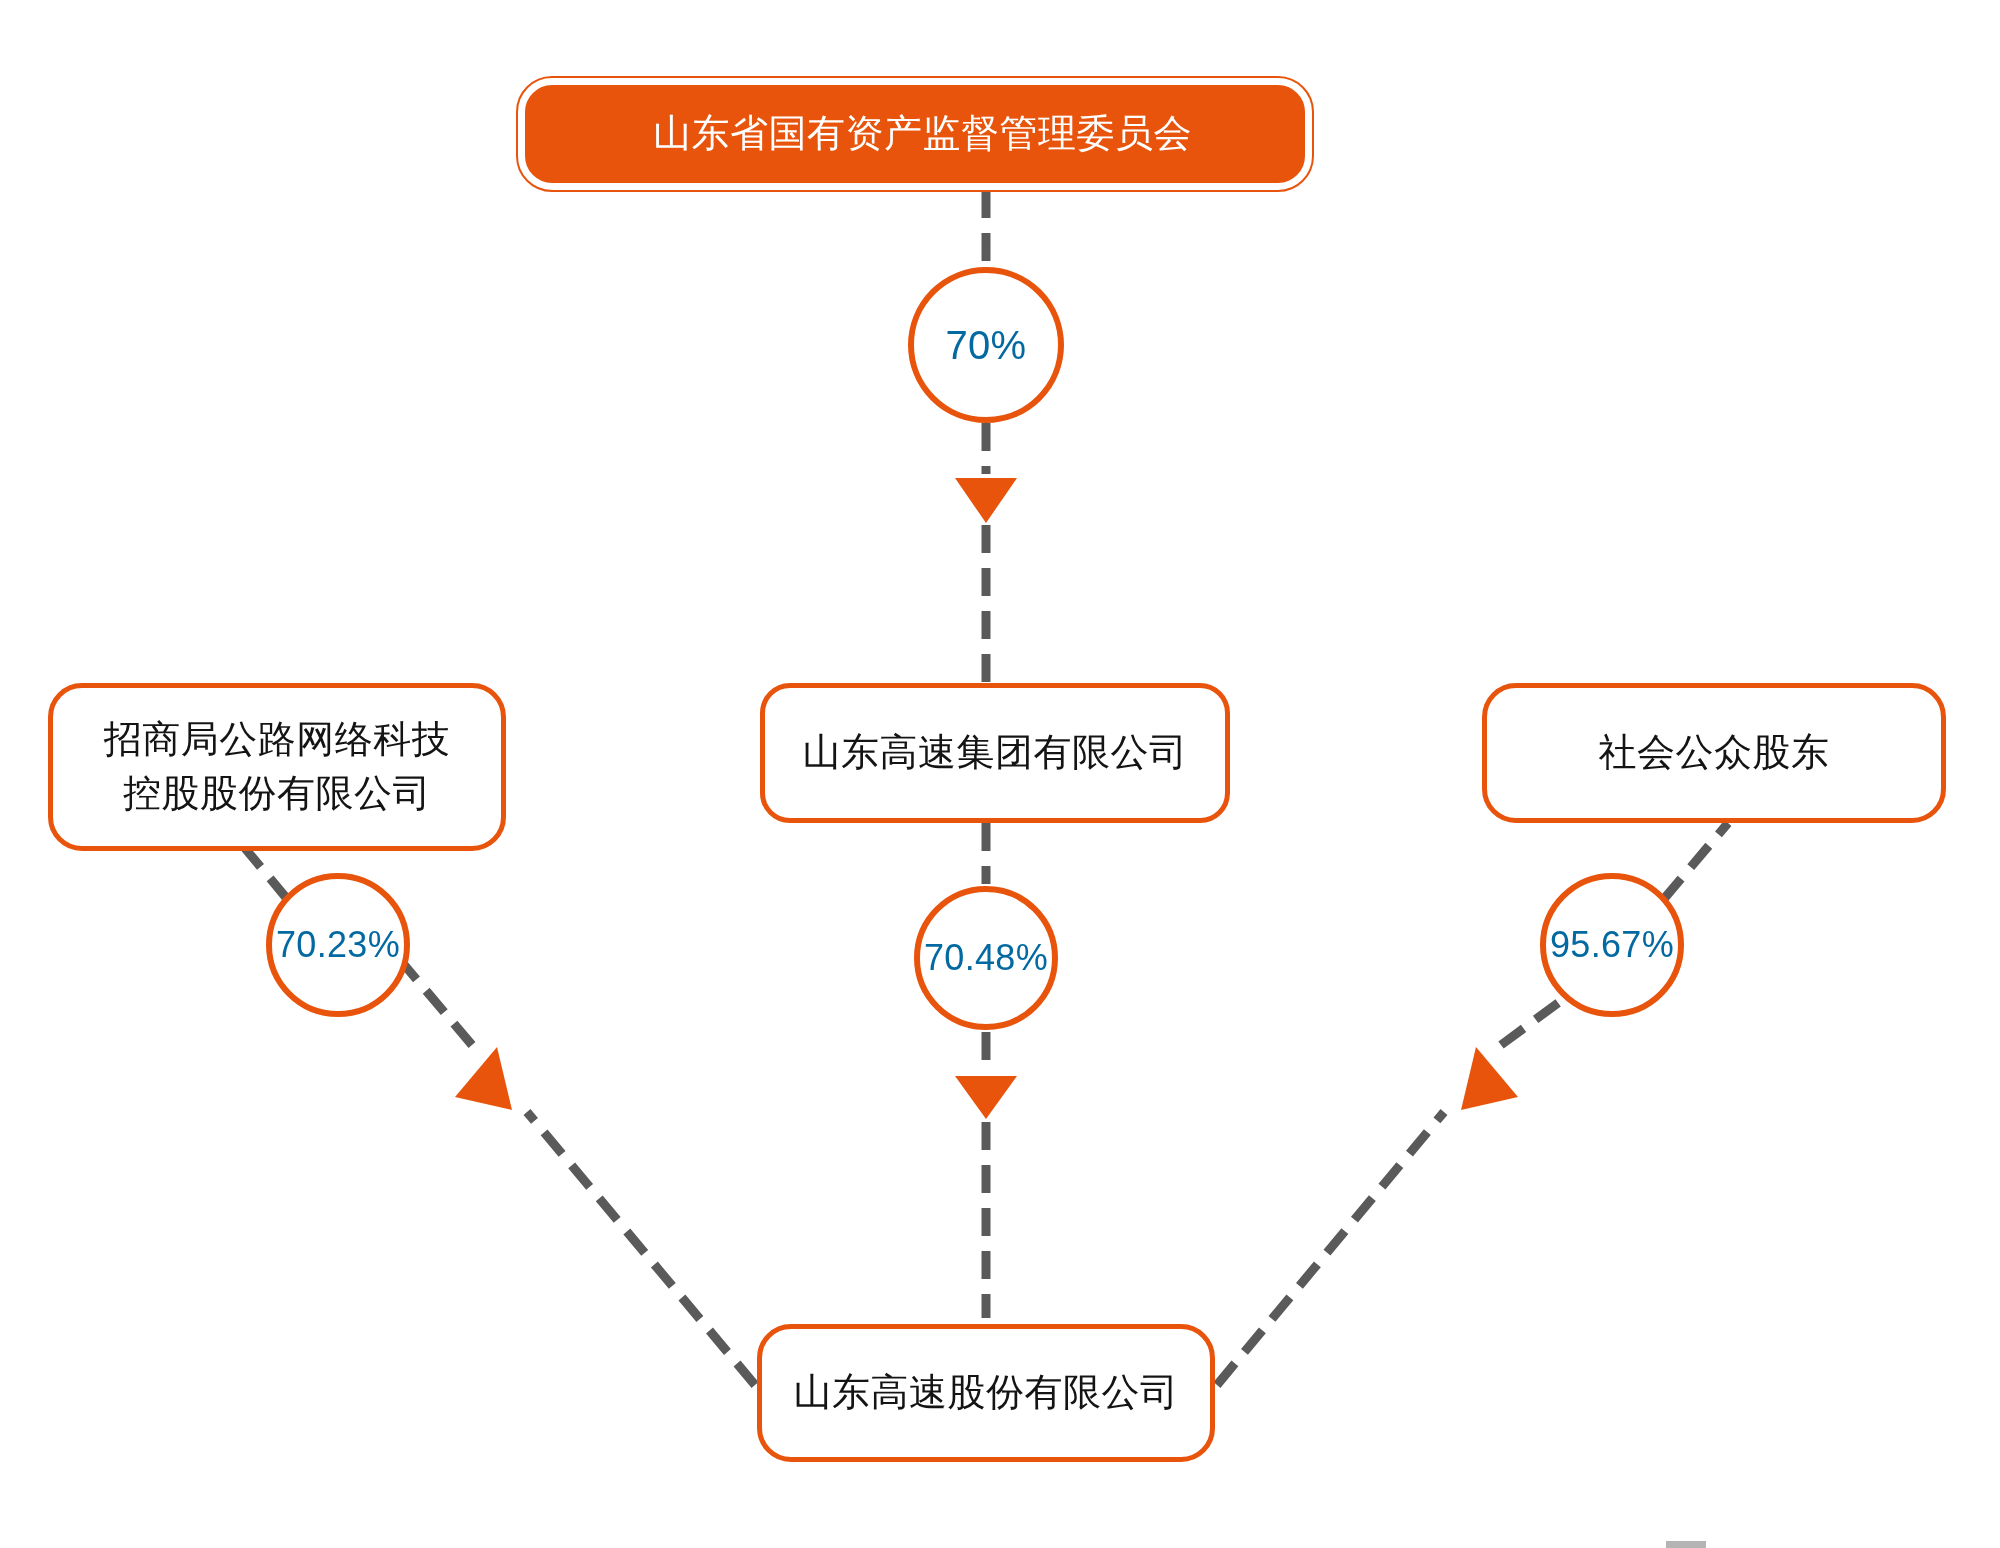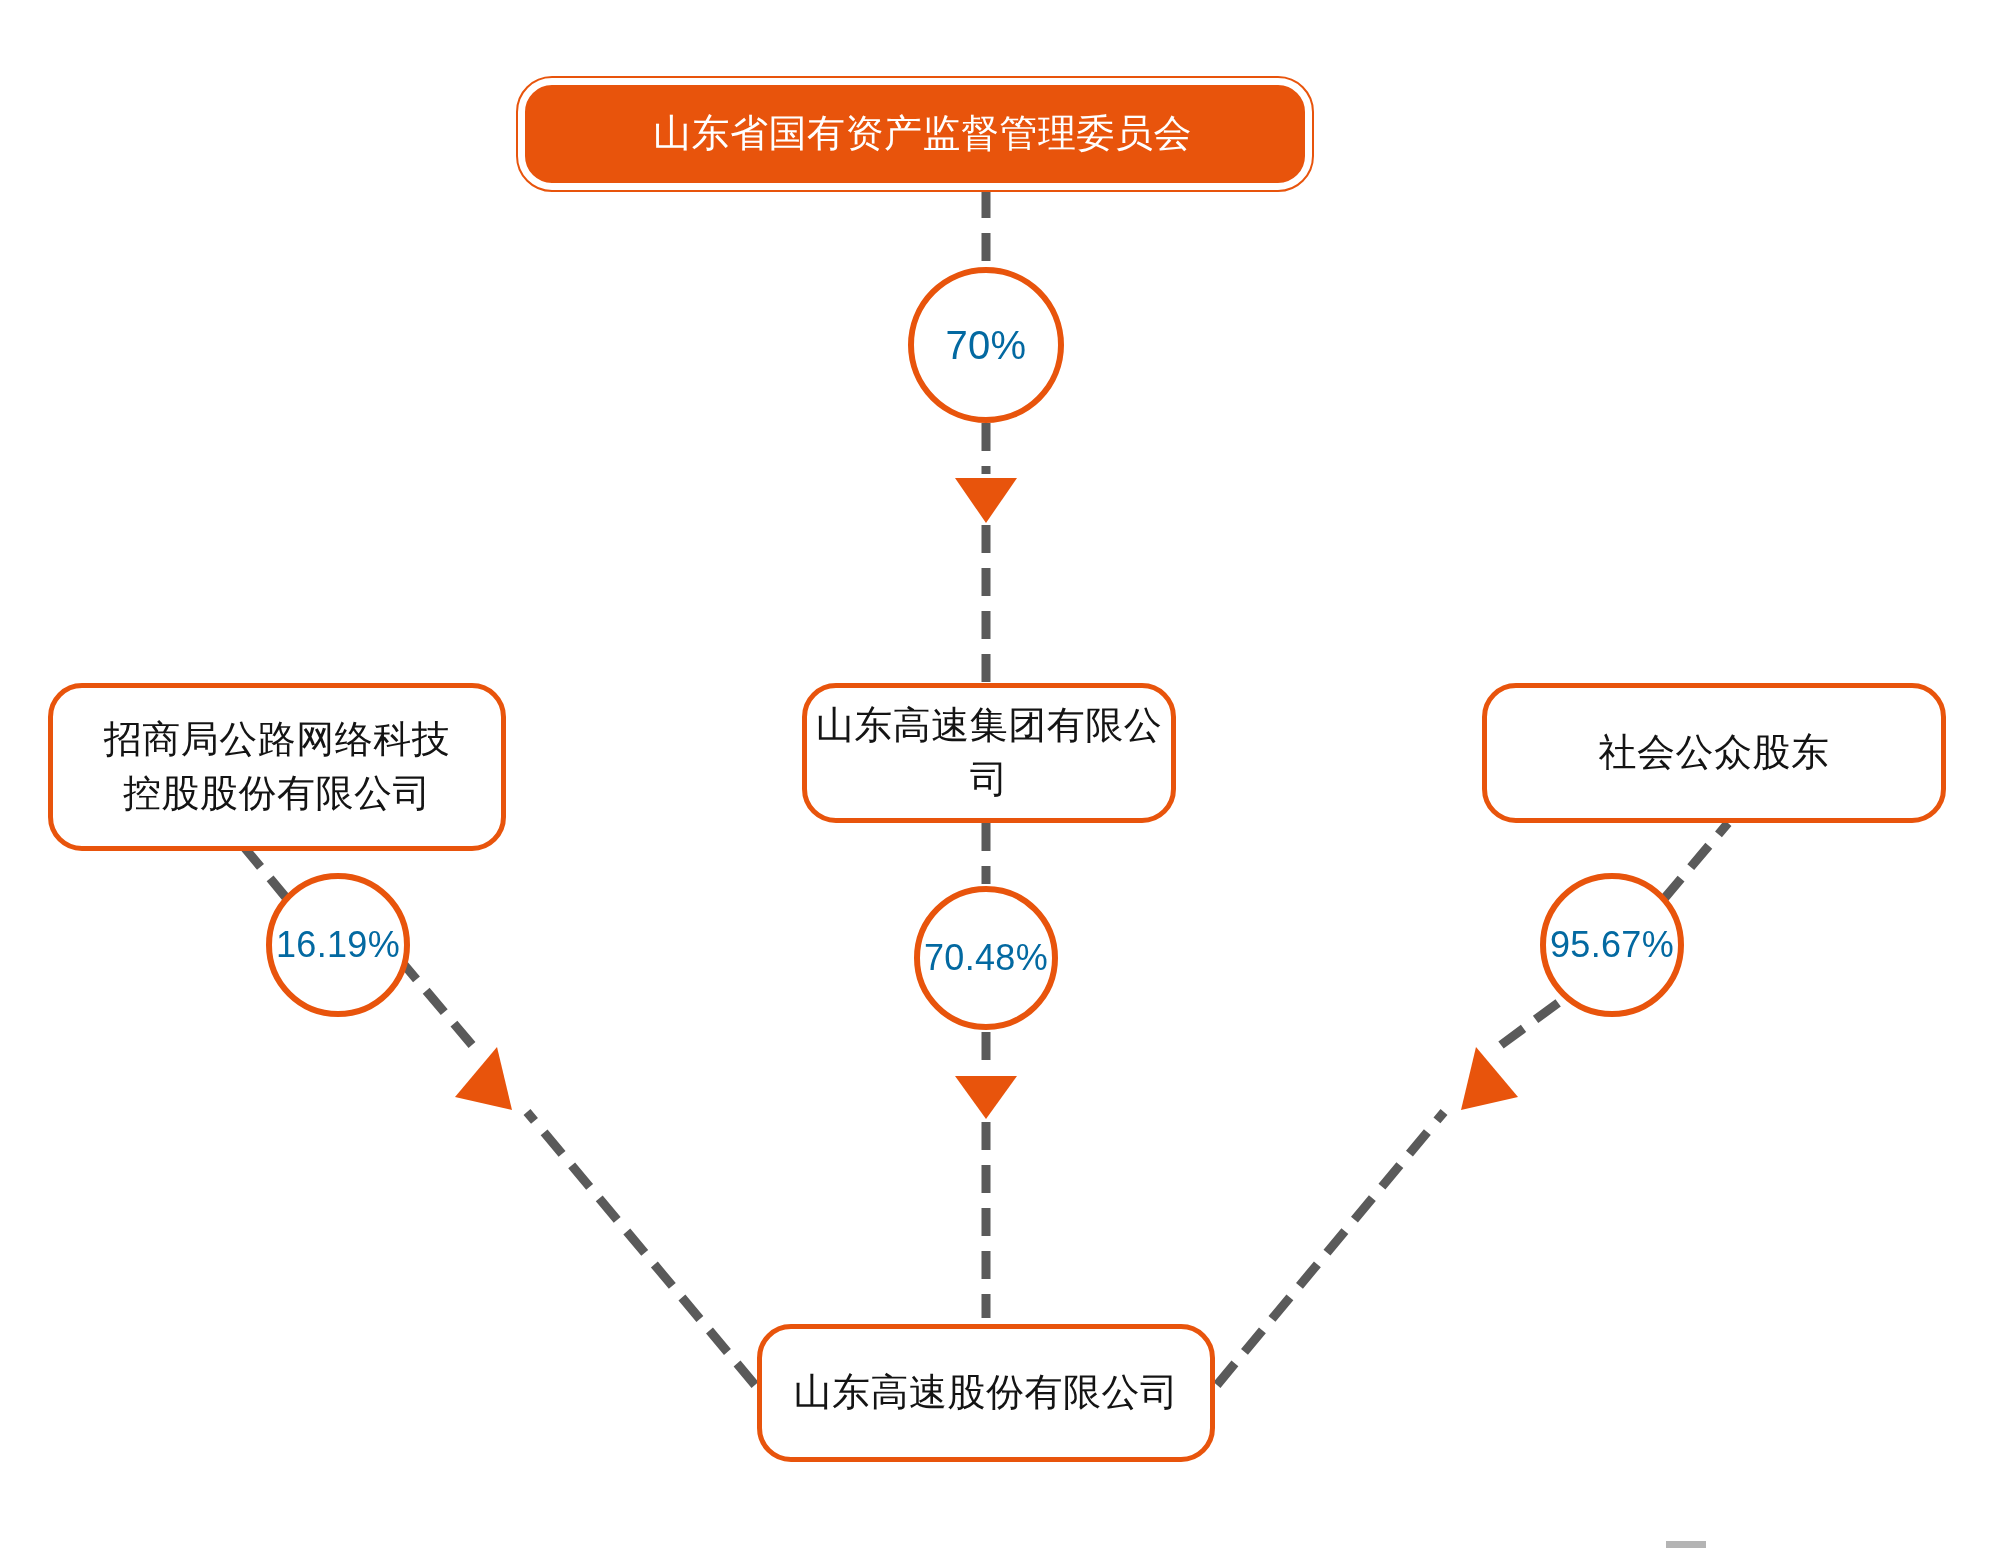--- a/index.html
+++ b/index.html
@@ -123,42 +123,42 @@
 
   <div class="node root" id="node-sasac" style="left:518px; top:78px; width:794px; height:112px;">
     <span class="label">山东省国有资产监督管理委员会</span>
   </div>
 
   <div class="node plain" id="node-cmhk" style="left:48px; top:683px; width:458px; height:168px;">
     <span class="label">招商局公路网络科技
 控股股份有限公司</span>
   </div>
 
-  <div class="node plain" id="node-sdhs-group" style="left:802px; top:683px; width:374px; height:140px;">
+  <div class="node plain" id="node-sdhs-group" style="left:760px; top:683px; width:470px; height:140px;border-radius:30px;">
     <span class="label">山东高速集团有限公司</span>
   </div>
 
   <div class="node plain" id="node-public" style="left:1482px; top:683px; width:464px; height:140px;">
     <span class="label">社会公众股东</span>
   </div>
 
   <div class="node plain" id="node-sdhs-co" style="left:757px; top:1318px; width:458px; height:138px;margin-top:6px;">
     <span class="label">山东高速股份有限公司</span>
   </div>
 
   <div class="pct" id="pct-70" style="left:908px; top:267px; width:156px; height:156px; font-size:40px;">
     <span>70%</span>
   </div>
 
   <div class="pct" id="pct-7048" style="left:914px; top:886px; width:144px; height:144px;">
     <span>70.48%</span>
   </div>
 
   <div class="pct" id="pct-1619" style="left:266px; top:873px; width:144px; height:144px;">
-    <span>16.19%</span>
+    <span>70.23%</span>
   </div>
 
   <div class="pct" id="pct-1333" style="left:1540px; top:873px; width:144px; height:144px;">
     <span>95.67%</span>
   </div>
 
   <div class="artifact" style="left:1666px; top:1541px; width:40px; height:7px;"></div>
 
 </div>
 

